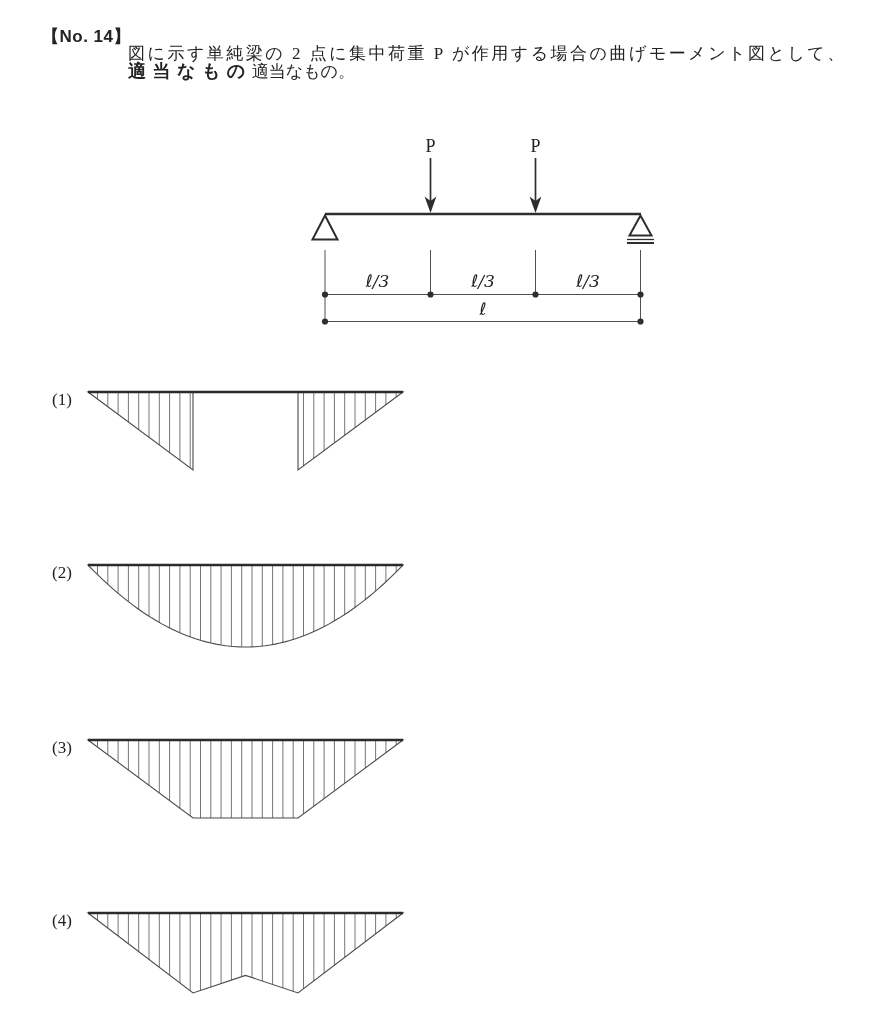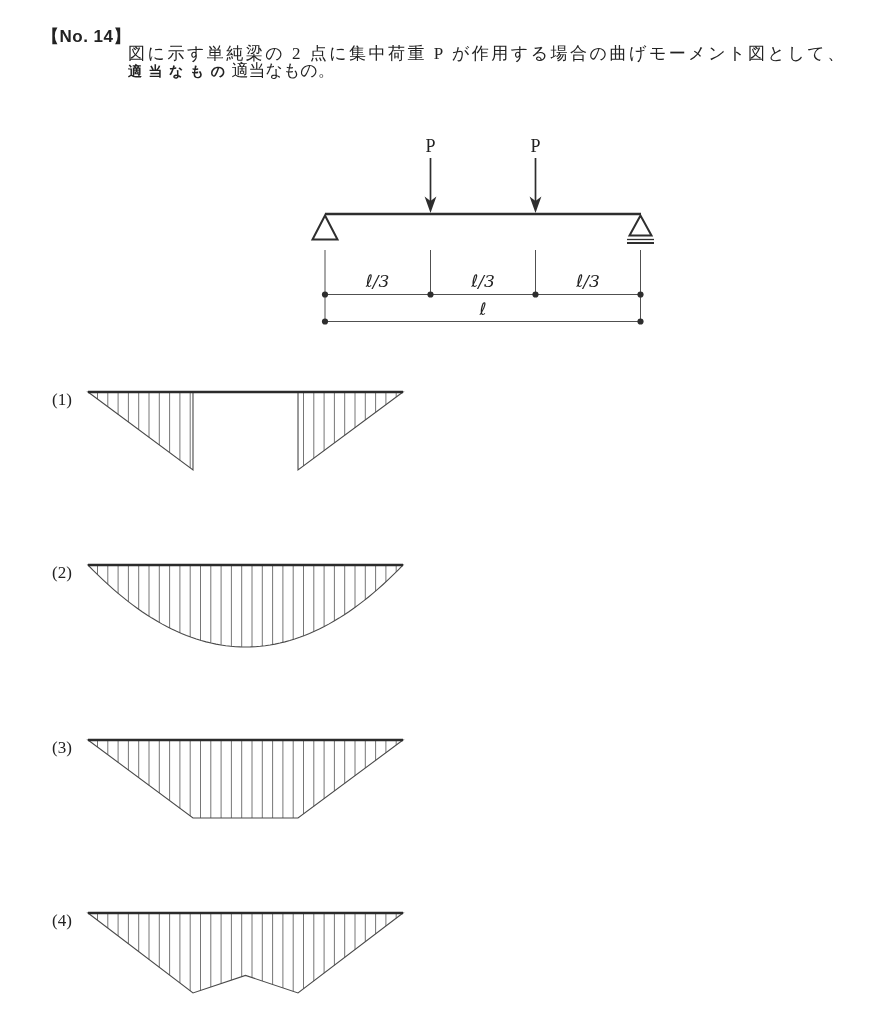--- a/index.html
+++ b/index.html
@@ -4,21 +4,21 @@
 <style>
   html,body{margin:0;padding:0;}
   body{width:886px;height:1024px;background:#ffffff;position:relative;overflow:hidden;
        font-family:"Liberation Serif","DejaVu Serif",serif;color:#222222;}
   .abs{position:absolute;}
   .qnum{left:42px;top:25px;font-family:"Liberation Sans","DejaVu Sans",sans-serif;
         font-weight:bold;font-size:17px;letter-spacing:0.5px;white-space:nowrap;}
   .qline1{left:128px;top:26px;font-size:17px;letter-spacing:2.5px;white-space:nowrap;margin-top:16px;}
   .qline2{left:128px;top:59px;font-size:17px;white-space:nowrap;}
   .qline2 .em{font-family:"Liberation Sans","DejaVu Sans",sans-serif;font-weight:bold;
-              font-size:14px;letter-spacing:6.5px;}
+              font-size:18px;letter-spacing:6.5px;}
   .optlabel{width:36px;text-align:center;font-size:17px;line-height:20px;}
   svg{display:block;}
   svg text{font-family:"Liberation Serif","DejaVu Serif",serif;fill:#222222;}
   svg text.dim{font-family:"DejaVu Serif","DejaVu Sans",serif;font-style:italic;}
 </style>
 </head>
 <body>
 
 <div class="abs qnum">【No. 14】</div>
 <div class="abs qline1">図に示す単純梁の 2 点に集中荷重 P が作用する場合の曲げモーメント図として、</div>

